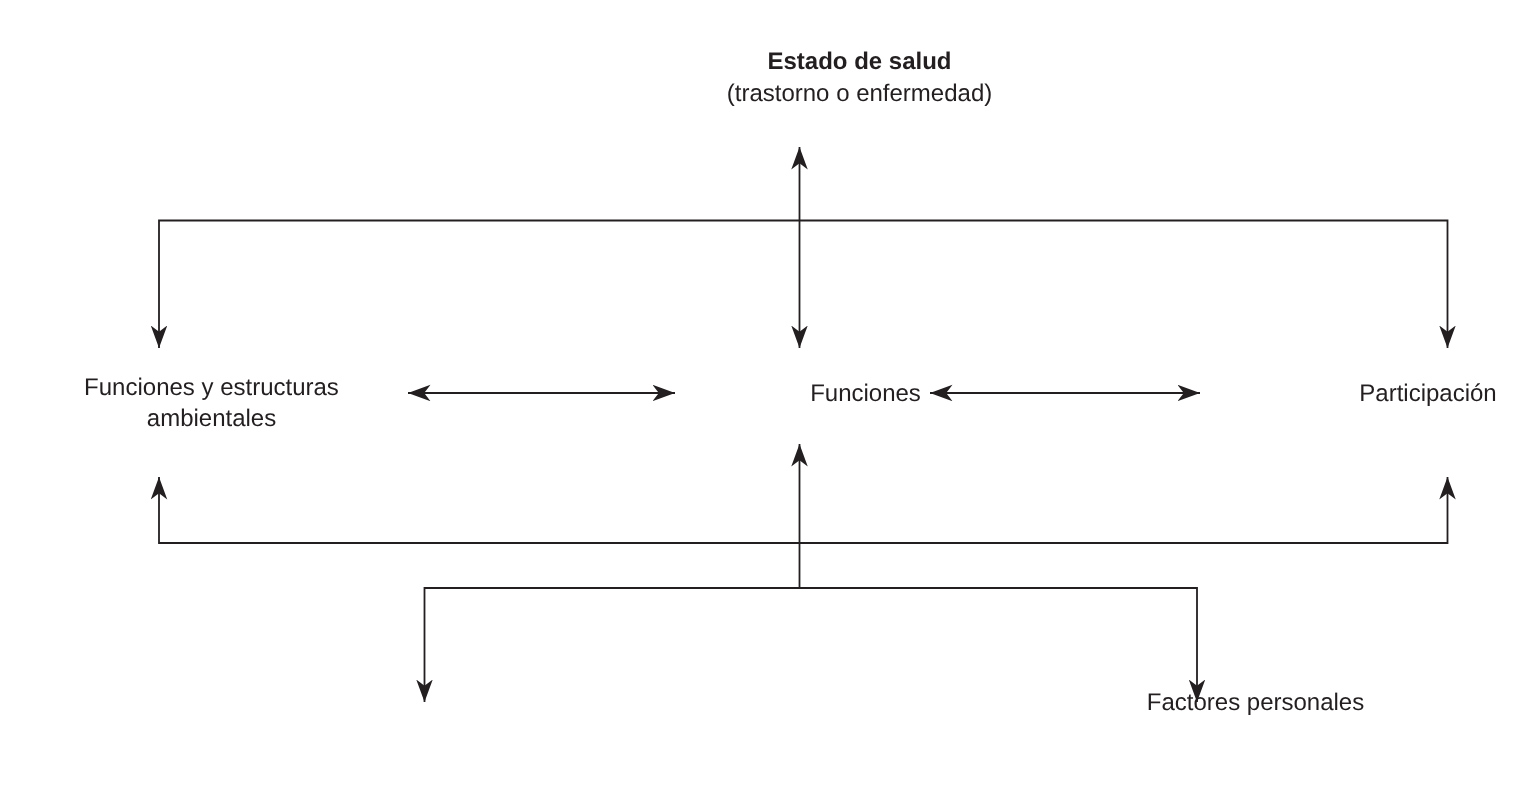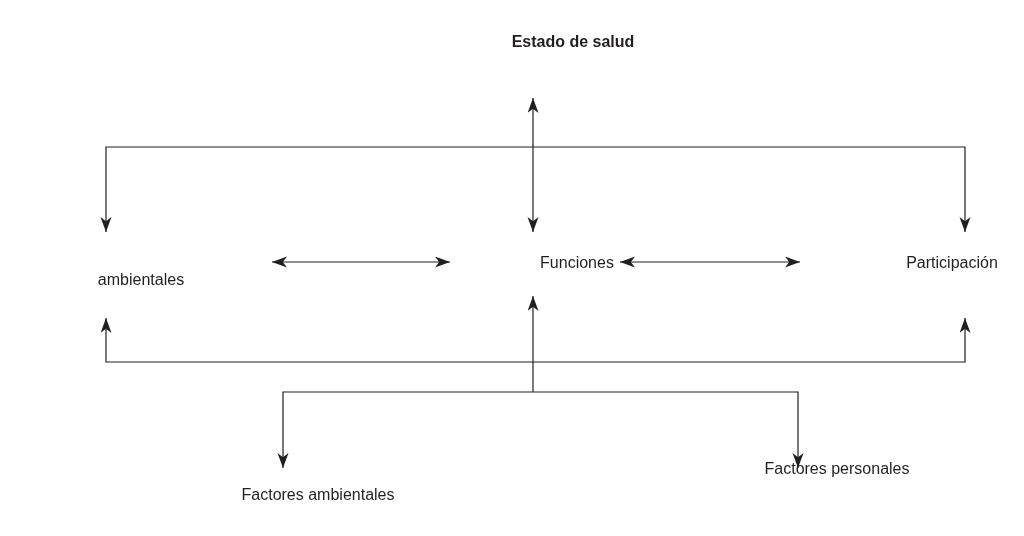--- a/index.html
+++ b/index.html
@@ -58,27 +58,27 @@
 
     <path d="M 106 318 L 106 362 L 965 362 L 965 318" fill="none" stroke="#231f20" stroke-width="1.2" marker-start="url(#arrow)" marker-end="url(#arrow)"></path>
 
     <path d="M 533 392 L 533 296" fill="none" stroke="#231f20" stroke-width="1.2" marker-end="url(#arrow)"></path>
 
     <path d="M 283 468 L 283 392 L 798 392 L 798 468" fill="none" stroke="#231f20" stroke-width="1.2" marker-start="url(#arrow)" marker-end="url(#arrow)"></path>
   </svg>
 
   <div class="label bold" style="left:533px; top:31px;">Estado de salud</div>
 
+  <div class="label" style="left:533px; top:52px;">(trastorno o enfermedad)</div>
 
   <div class="label twoline" style="left:101px; top:248px;">
-    <br>
+    <span>Funciones y estructuras</span><br>
     <span>ambientales</span>
   </div>
 
   <div class="label" style="left:537px; top:252px;">Funciones</div>
 
   <div class="label" style="left:912px; top:252px;">Participación</div>
 
-  <div class="label" style="left:278px; top:484px;">Factores ambientales</div>
 
   <div class="label" style="left:797px; top:458px;">Factores personales</div>
 
 </div>
 
 </body></html>

